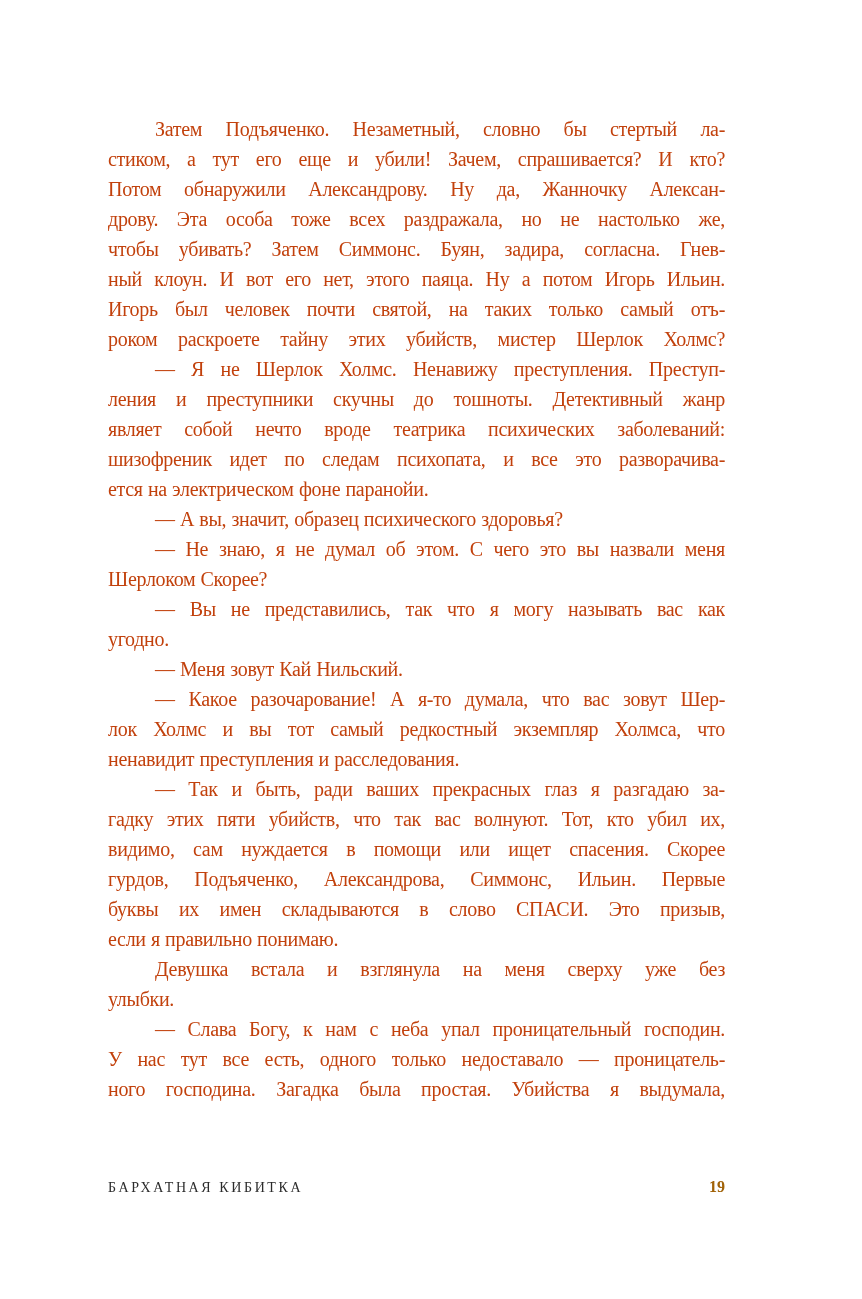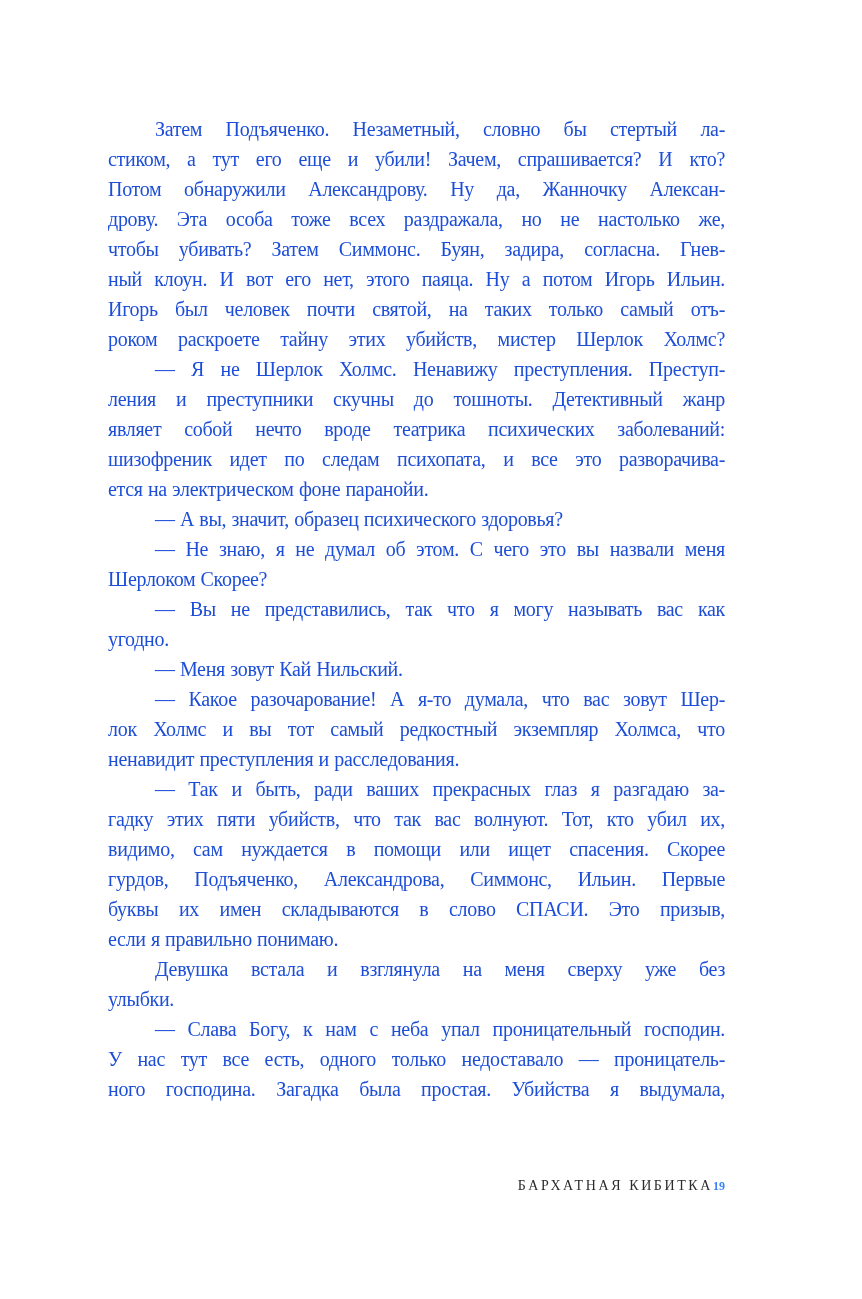--- a/index.html
+++ b/index.html
@@ -22,54 +22,54 @@
   .text-block {
     position: absolute;
     left: 108px;
     top: 114px;
     width: 617px;
   }
   .line {
     font-size: 20px;
     line-height: 30px;
     height: 30px;
-    color: #1d4ed8;
+    color: #c2410c;
     letter-spacing: -0.3px;
     text-align: justify;
     text-align-last: justify;
     overflow: hidden;
     word-spacing: 0.5px;
   }
   .line.para-end {
     text-align-last: left;
   }
   .line.indent {
     text-indent: 47px;
   }
   .page-footer {
     position: absolute;
     left: 108px;
     top: 1179px;
     width: 617px;
     display: flex;
-    justify-content: flex-end;
+    justify-content: space-between;
     align-items: baseline;
   }
   .running-title {
     font-size: 14px;
     line-height: 1;
     letter-spacing: 2.6px;
     color: #2b2b2b;
     text-transform: uppercase;
   }
   .page-number {
-    font-size: 12px;
+    font-size: 16px;
     line-height: 1;
     font-weight: bold;
-    color: #3b82f6;
+    color: #a16207;
     font-variant-numeric: oldstyle-nums;
   }
 </style>
 </head>
 <body>
 
 <div class="page">
 
   <main class="text-block" id="text-block">
       <div>

